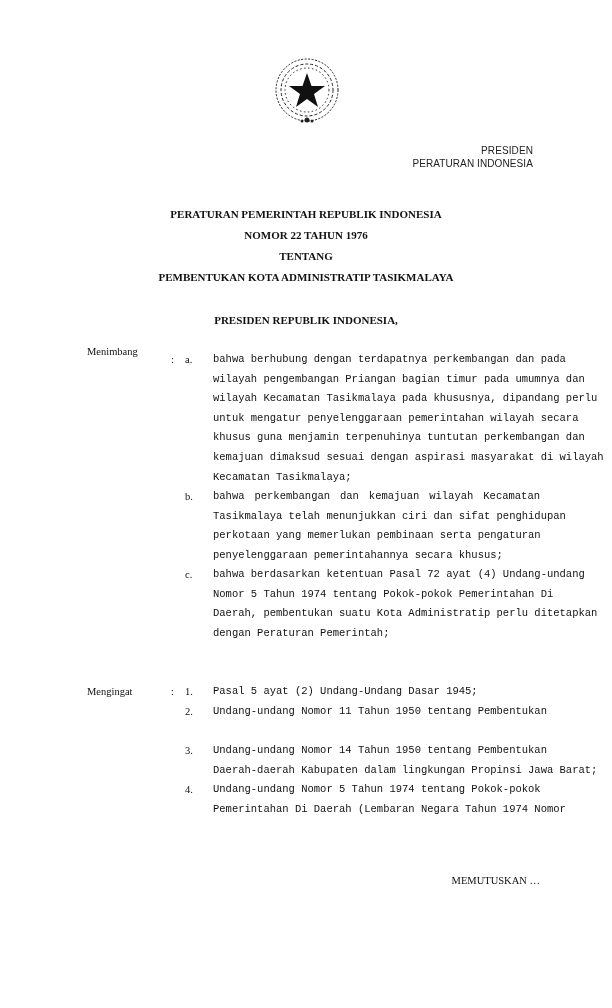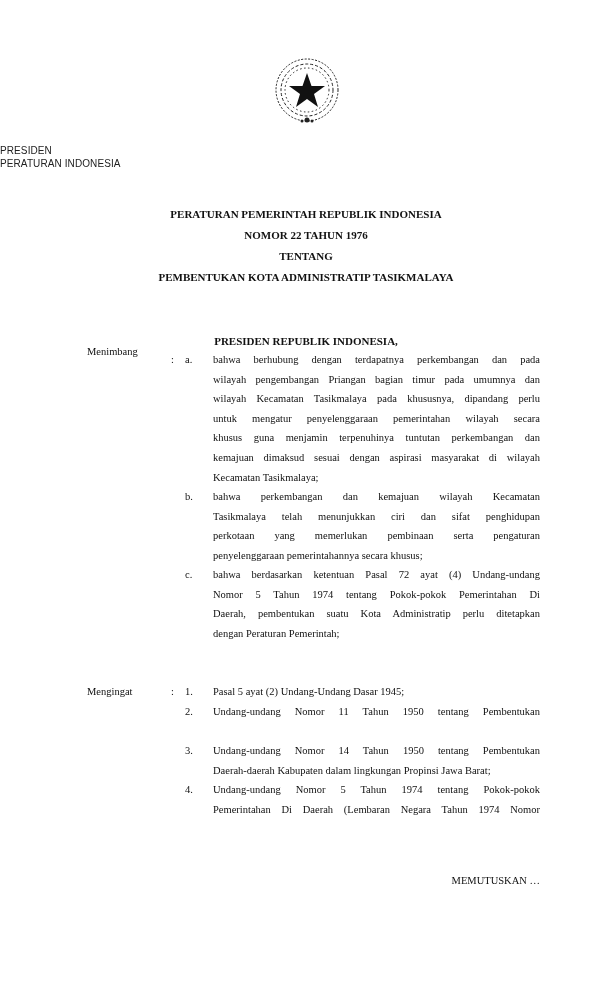--- a/index.html
+++ b/index.html
@@ -2,34 +2,34 @@
 <html><head>
   <meta charset="utf-8">
   <style>
     html, body { margin: 0; padding: 0; background: #ffffff; }
     body {
       width: 612px; height: 1008px; position: relative; overflow: hidden;
       font-family: "Liberation Serif", serif; color: #111;
     }
     .emblem { position: absolute; left: 271px; top: 56px; width: 72px; height: 72px; }
     .emblem svg { width: 72px; height: 72px; }
-    .inst { position: absolute; left: 0; width: 585px; text-align: left;
+    .inst { position: absolute; left: 0; width: 533px; text-align: right;
       font-family: "Liberation Sans", sans-serif; font-size: 10px; color: #222; letter-spacing: 0.1px; }
     .inst.l1 { top: 145px; }
     .inst.l2 { top: 158px; }
     .title { position: absolute; left: 0; width: 612px; text-align: center;
       font-weight: bold; font-size: 11px; }
     .t1 { top: 208px; } .t2 { top: 229px; } .t3 { top: 250px; } .t4 { top: 271px; }
-    .t5 { top: 314px; margin-top: 21px; }
+    .t5 { top: 314px; }
     .label { position: absolute; left: 87px; font-size: 10.5px; }
     .colon { position: absolute; left: 171px; font-size: 10.5px; }
     .marker { position: absolute; left: 185px; font-size: 10.5px; }
     .para { position: absolute; left: 213px; width: 327px; font-size: 10.5px;
       line-height: 19.6px; text-align: justify; }
-    .para .ln { display: block; text-align: justify; text-align-last: justify; height: 19.6px; white-space: nowrap; }
+    .para .ln { display: block; text-align: justify; text-align-last: justify; height: 19.6px; white-space: nowrap; font-family: Liberation Mono, monospace; }
     .para .ln.last { text-align-last: left; }
     .footer { position: absolute; right: 72px; top: 875px; font-size: 10.5px; }
   </style>
 </head>
 <body>
 
 <div class="emblem">
   <svg viewBox="0 0 72 72">
     <g fill="none" stroke="#222" stroke-width="1">
       <circle cx="36" cy="34" r="31" stroke-dasharray="2 1.5"></circle>

